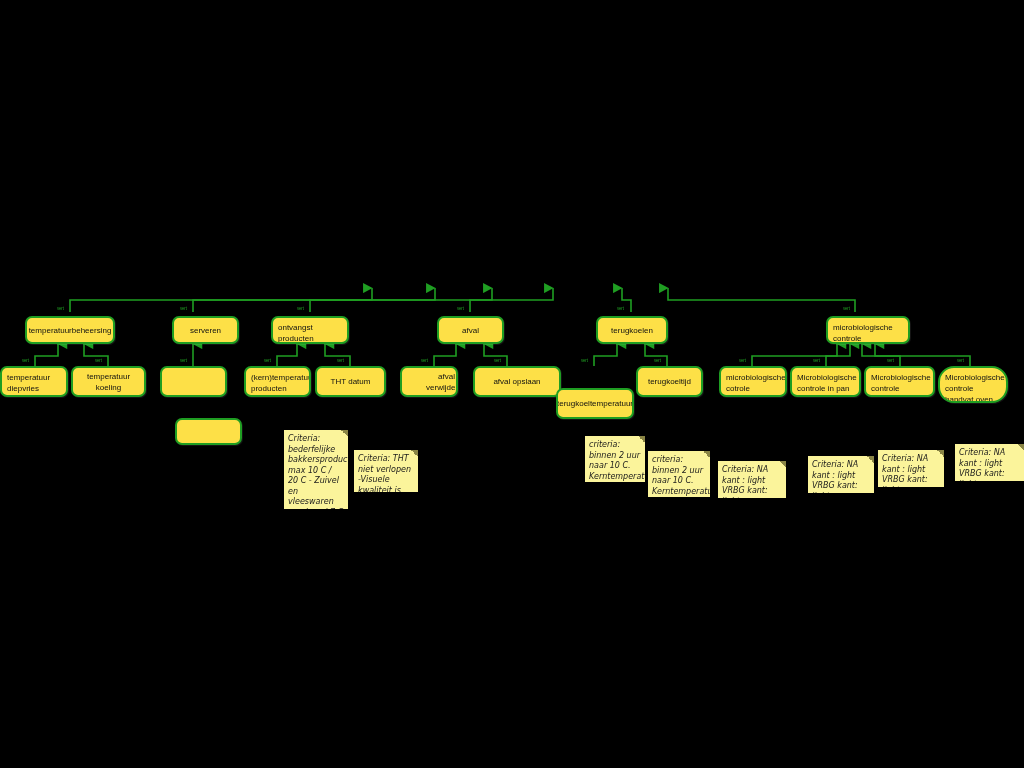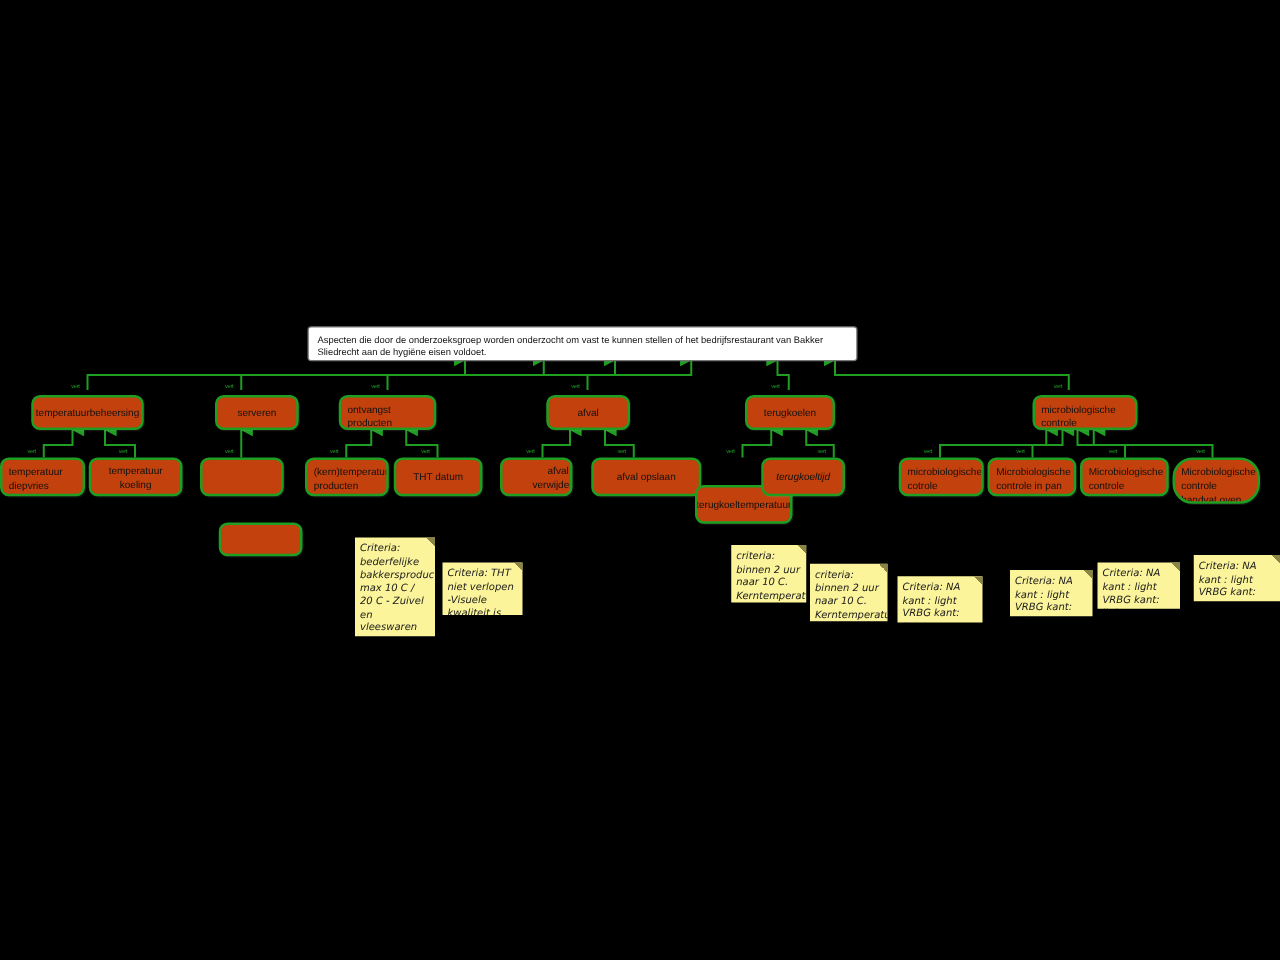--- a/index.html
+++ b/index.html
@@ -3,21 +3,21 @@
 <meta charset="utf-8">
 <style>
   html,body{margin:0;padding:0;background:#000;}
   body{width:1024px;height:768px;overflow:hidden;font-family:"Liberation Sans",sans-serif;}
   #canvas{position:relative;width:1024px;height:768px;background:#000;}
 
   svg.edges{position:absolute;left:0;top:0;width:1024px;height:768px;pointer-events:none;}
 
   .node{
     position:absolute;
-    background:#c2410c;
+    background:#fde047;
     border:2px solid #1f9e22;
     border-radius:7px;
     box-sizing:border-box;
     color:#111;
     font-size:8px;
     line-height:11px;
     padding:4px 5px;
     box-shadow:1px 1px 0 rgba(255,255,255,0.08);
     overflow:hidden;
   }
@@ -100,42 +100,41 @@
       <path d="M594,366 L594,356 L617,356 L617,344" marker-end="url(#ahu)"></path>
       <path d="M667,366 L667,356 L645,356 L645,344" marker-end="url(#ahu)"></path>
 
       <path d="M752,366 L752,356 L837,356 L837,344" marker-end="url(#ahu)"></path>
       <path d="M826,366 L826,356 L850,356 L850,344" marker-end="url(#ahu)"></path>
       <path d="M900,366 L900,356 L862,356 L862,344" marker-end="url(#ahu)"></path>
       <path d="M970,366 L970,356 L875,356 L875,344" marker-end="url(#ahu)"></path>
     </g>
   </svg>
 
-  <div class="root" style="left:246px;top:261px;width:440px;height:28px;">Aspecten die door de onderzoeksgroep worden onderzocht om vast te kunnen stellen of het bedrijfsrestaurant van Bakker Sliedrecht aan de hygiëne eisen voldoet.</div>
 
   <div class="node center" style="left:25px;top:316px;width:90px;height:28px;">temperatuurbeheersing</div>
   <div class="node center" style="left:160px;top:316px;width:67px;height:28px;margin-left:12px;">serveren</div>
   <div class="node top" style="left:271px;top:316px;width:78px;height:28px;">ontvangst producten</div>
   <div class="node center" style="left:437px;top:316px;width:67px;height:28px;">afval</div>
   <div class="node center" style="left:596px;top:316px;width:72px;height:28px;">terugkoelen</div>
   <div class="node top" style="left:826px;top:316px;width:84px;height:28px;">microbiologische controle</div>
 
   <div class="node top" style="left:0px;top:366px;width:68px;height:31px;">temperatuur diepvries</div>
   <div class="node center" style="left:71px;top:366px;width:75px;height:31px;">temperatuur koeling</div>
 
   <div class="node center" style="left:160px;top:366px;width:67px;height:31px;"></div>
 
   <div class="node top" style="left:244px;top:366px;width:67px;height:31px;">(kern)temperatuur producten</div>
   <div class="node center" style="left:315px;top:366px;width:71px;height:31px;">THT datum</div>
 
   <div class="node center" style="left:400px;top:366px;width:58px;height:31px;padding-left:40px;">afval verwijderen</div>
   <div class="node center" style="left:473px;top:366px;width:88px;height:31px;">afval opslaan</div>
 
   <div class="node center" style="left:556px;top:388px;width:78px;height:31px;">terugkoeltemperatuur</div>
-  <div class="node center" style="left:609px;top:366px;width:67px;height:31px;font-style:italic;">terugkoeltijd</div>
+  <div class="node center" style="left:636px;top:366px;width:67px;height:31px;">terugkoeltijd</div>
 
   <div class="node top" style="left:719px;top:366px;width:68px;height:31px;">microbiologische cotrole snijplank</div>
   <div class="node top" style="left:790px;top:366px;width:71px;height:31px;">Microbiologische controle in pan</div>
   <div class="node top" style="left:864px;top:366px;width:71px;height:31px;">Microbiologische controle soeplepel</div>
   <div class="node top" style="left:938px;top:366px;width:70px;height:37px;border-radius:16px;">Microbiologische controle handvat oven</div>
 
   <div class="node center" style="left:175px;top:418px;width:67px;height:27px;"></div>
 
   <div class="note" style="left:284px;top:430px;width:64px;height:79px;">
     <span class="fold"></span>

